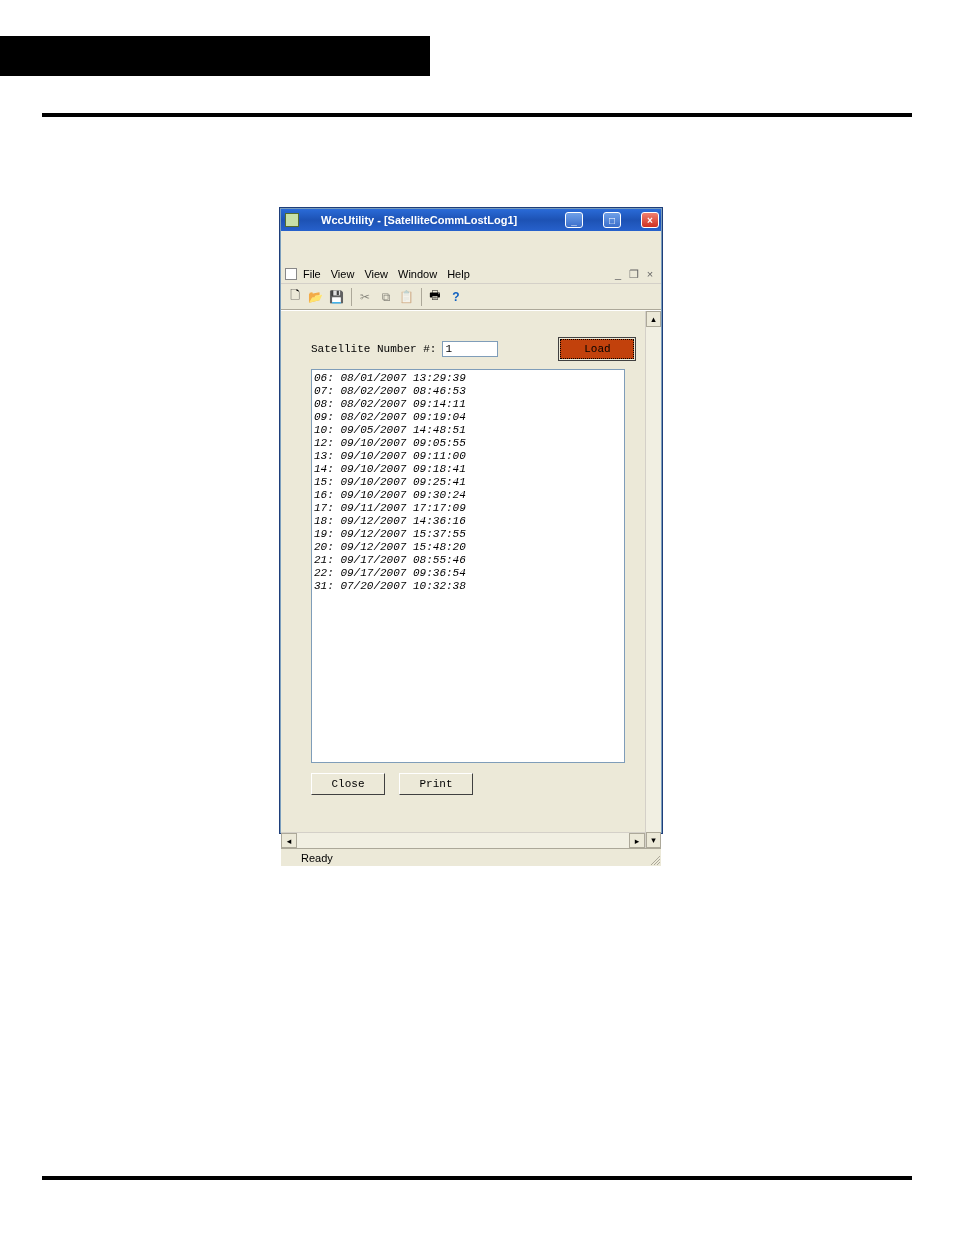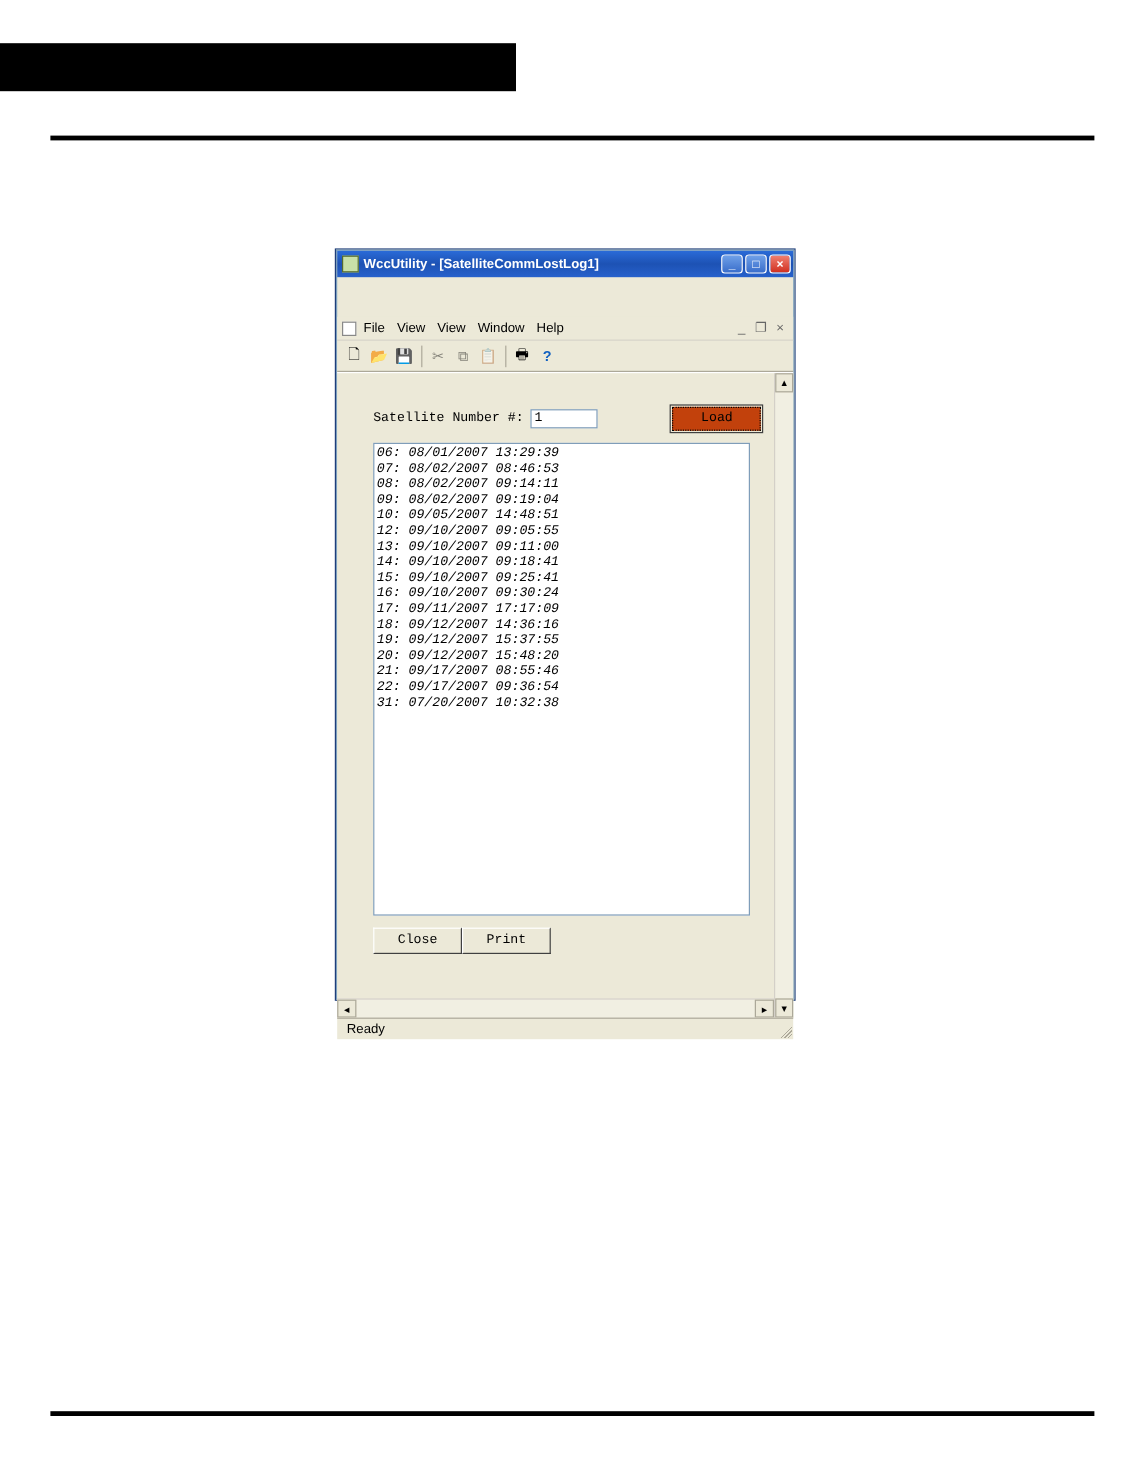--- a/index.html
+++ b/index.html
@@ -46,20 +46,21 @@
     box-shadow: 0 0 0 1px #1e3e7a;
   }
   .titlebar {
     height: 22px;
     background: linear-gradient(to bottom, #2a6bd8 0%, #1d52b4 50%, #2761cc 100%);
     display: flex;
     align-items: center;
     padding: 0 2px 0 4px;
     color: #fff;
     font-weight: bold;
+    gap: 18px;
   }
   .titlebar .app-icon {
     width: 14px; height: 14px;
     background: #c8e0a8;
     border: 1px solid #556b2f;
     margin-right: 4px;
     display: inline-block;
   }
   .titlebar .title-text { flex: 1; font-size: 11px; }
   .titlebar .win-btn {
@@ -209,28 +210,29 @@
   }
   .std-btn {
     width: 74px; height: 22px;
     font-family: "Courier New", monospace;
     font-size: 11px;
     background: #ece9d8;
     border-top: 1px solid #fff;
     border-left: 1px solid #fff;
     border-right: 1px solid #404040;
     border-bottom: 1px solid #404040;
+    margin-right: 14px;
     cursor: pointer;
   }
   .statusbar {
     height: 18px;
     border-top: 1px solid #aca899;
     background: #ece9d8;
     font-size: 11px;
-    padding: 1px 8px;
+    padding: 1px 20px;
     display: flex;
     align-items: center;
     position: relative;
     text-align: center;
   }
   .size-grip {
     position: absolute;
     right: 1px; bottom: 1px;
     width: 12px; height: 12px;
     background:

